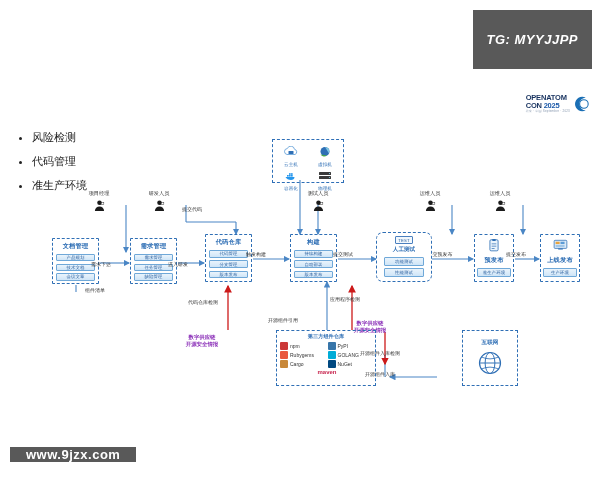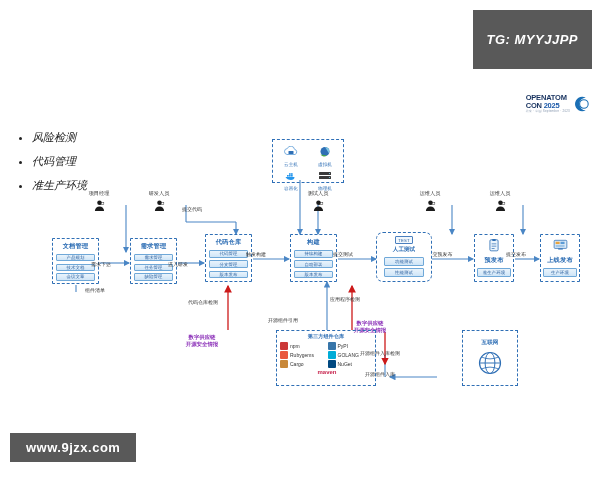--- a/index.html
+++ b/index.html
@@ -12,21 +12,21 @@
   }
   .slide{position:absolute;inset:0;}
 
   
   .wm{
     position:absolute;background:#595959;color:#fff;
     font-weight:bold;letter-spacing:.5px;display:flex;
     align-items:center;justify-content:center;
   }
   .wm-top{right:8px;top:10px;padding:22px 14px;font-size:13px;font-style:italic;}
-  .wm-bottom{left:10px;bottom:18px;padding:7px 16px;font-size:13px;}
+  .wm-bottom{left:10px;bottom:18px;padding:0 16px;font-size:13px;}
 
   
   .titlebar{
     position:absolute;left:0;top:84px;width:600px;height:30px;
     background:linear-gradient(90deg,#1763b8 0%,#2f7fd0 32%,#9fc6e8 62%,#eaf2fb 85%,#ffffff 100%);
   }
   .titlebar .t{
     position:absolute;left:12px;top:6px;color:#fff;font-size:12.5px;
     font-weight:bold;letter-spacing:.4px;white-space:nowrap;
   }
@@ -40,21 +40,21 @@
   .logo-l .l3{font-size:3px;color:#8a9ab0;letter-spacing:.2px;margin-top:1px;}
   .logo-mark{width:18px;height:18px;}
   .logo-r{line-height:1.05;border-left:1px solid #c3d2e4;padding-left:4px;}
   .logo-r .r1{font-size:9px;font-weight:bold;color:#17325f;letter-spacing:.4px;}
   .logo-r .r2{font-size:3.4px;color:#4a6a95;letter-spacing:.25px;margin-top:1.5px;}
   .logo-r .r3{font-size:3.4px;color:#7d8ea4;letter-spacing:1.4px;margin-top:1.5px;}
 
   
   .bullets{position:absolute;left:16px;top:130px;}
   .bullets li{font-size:11px;color:#222;margin-bottom:9px;list-style:disc;}
-  .bullets ul{margin:0;padding-left:16px;font-style:italic;}
+  .bullets ul{margin:0;padding-left:16px;}
 
   
   .dash{position:absolute;border:1.1px dashed #2e6fb7;box-sizing:border-box;}
   .stage{position:absolute;box-sizing:border-box;border:1.1px dashed #2f6fb5;
          background:rgba(255,255,255,.4);border-radius:1px;
          display:flex;flex-direction:column;align-items:center;padding-top:3px;}
   .stage .st-title{font-size:6.2px;color:#2f6fb5;font-weight:bold;margin-bottom:3px;letter-spacing:.2px;}
   .chip{width:84%;height:7px;margin-bottom:2.5px;border:.7px solid #6fa8d8;
         background:linear-gradient(180deg,#eaf4fc 0%,#cfe5f7 100%);
         border-radius:1px;display:flex;align-items:center;justify-content:center;

